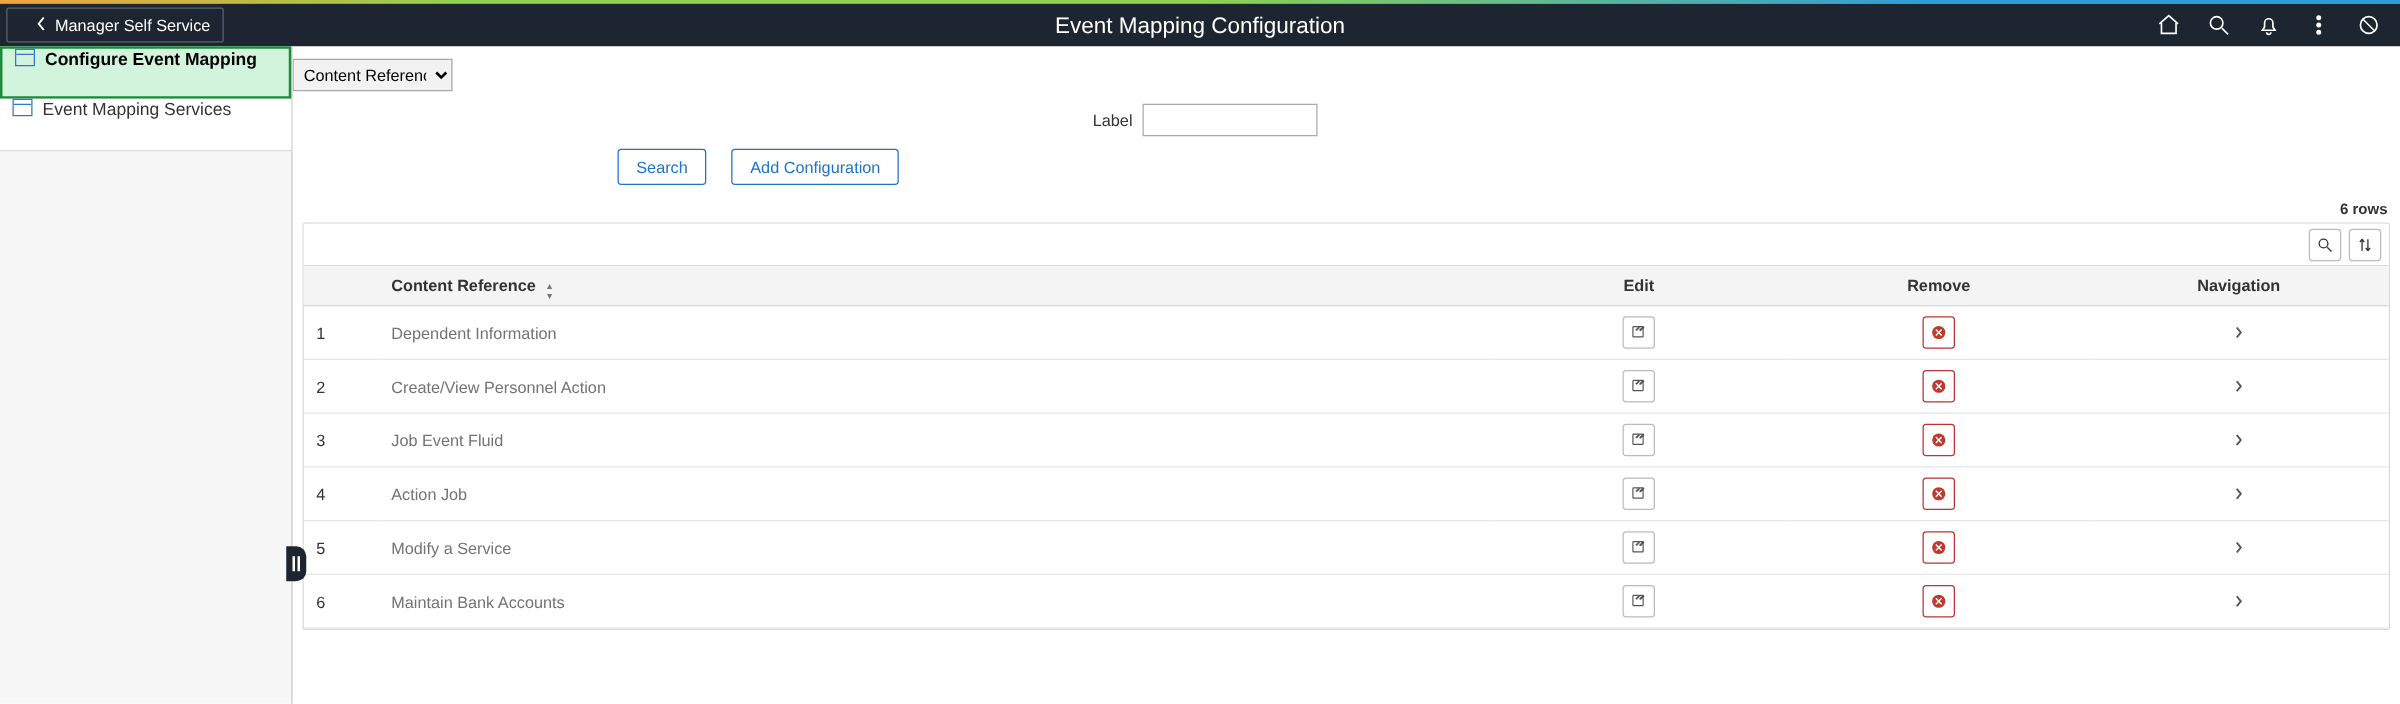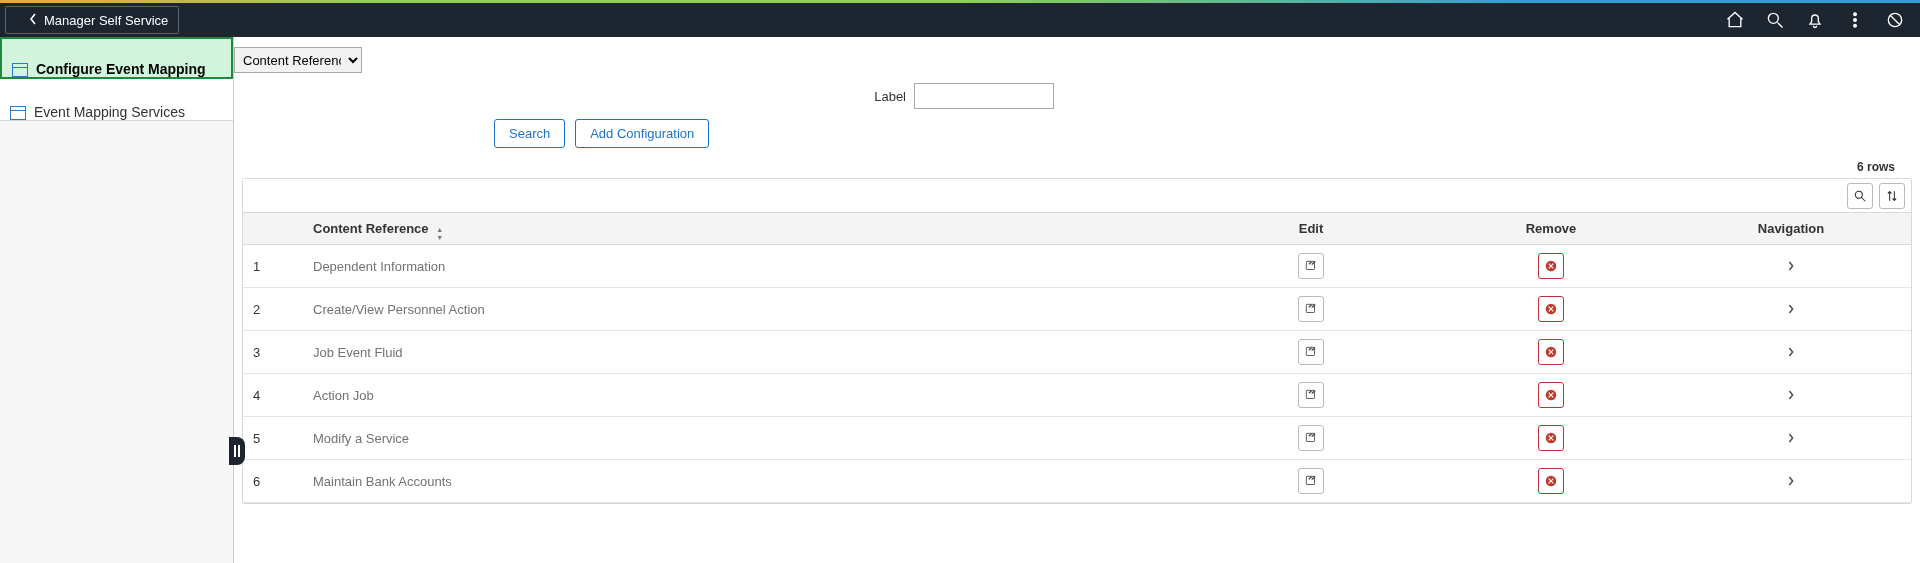--- a/index.html
+++ b/index.html
@@ -70,21 +70,21 @@
 
   
   .sidebar {
     width: 234px;
     border-right: 1px solid #ccc;
     background: #f7f7f7;
     position: relative;
   }
   .side-item {
     display: flex;
-    align-items: flex-end;
+    align-items: flex-start;
     gap: 8px;
     padding: 0 10px;
     height: 42px;
     border-bottom: 1px solid #d9d9d9;
     cursor: pointer;
     font-size: 14px;
     color: #333;
     background: #fff;
   }
   .side-item.active {
@@ -155,36 +155,36 @@
   input.label-input {
     height: 26px;
     width: 140px;
     border: 1px solid #aaa;
     padding: 2px 6px;
     font-size: 13px;
   }
 
   .btnrow {
     display: flex;
-    gap: 10px;
+    gap: 20px;
     margin: 4px 0 12px 260px;
   }
   .btn {
     border: 1px solid #1f73c7;
     color: #1f73c7;
     background: #fff;
     border-radius: 3px;
     padding: 6px 14px;
     font-size: 13px;
     cursor: pointer;
   }
 
   .rows-count {
     text-align: right;
-    padding-right: 25px;
+    padding-right: 10px;
     font-size: 12px;
     font-weight: 700;
     color: #333;
     margin-bottom: 4px;
   }
 
   .grid-wrap {
     margin: 0 8px;
     border: 1px solid #d9d9d9;
     border-radius: 2px;
@@ -274,20 +274,21 @@
 
 <div class="header">
   <button class="back-btn">
     <span>
       <svg viewBox="0 0 10 14">
           <path d="M7 2 L3 7 L7 12" stroke="#fff" fill="none" stroke-width="1.6"></path>
         </svg>
     </span>
     <span>Manager Self Service</span>
   </button>
+  <div class="header-title">Event Mapping Configuration</div>
   <div class="header-icons">
     <div class="hicon">
       <svg viewBox="0 0 24 24">
           <path d="M3 11 L12 3 L21 11 M5 10 V20 H19 V10"></path>
         </svg>
     </div>
     <div class="hicon">
       <svg viewBox="0 0 24 24">
           <circle cx="10" cy="10" r="6"></circle>
           <path d="M15 15 L21 21"></path>

